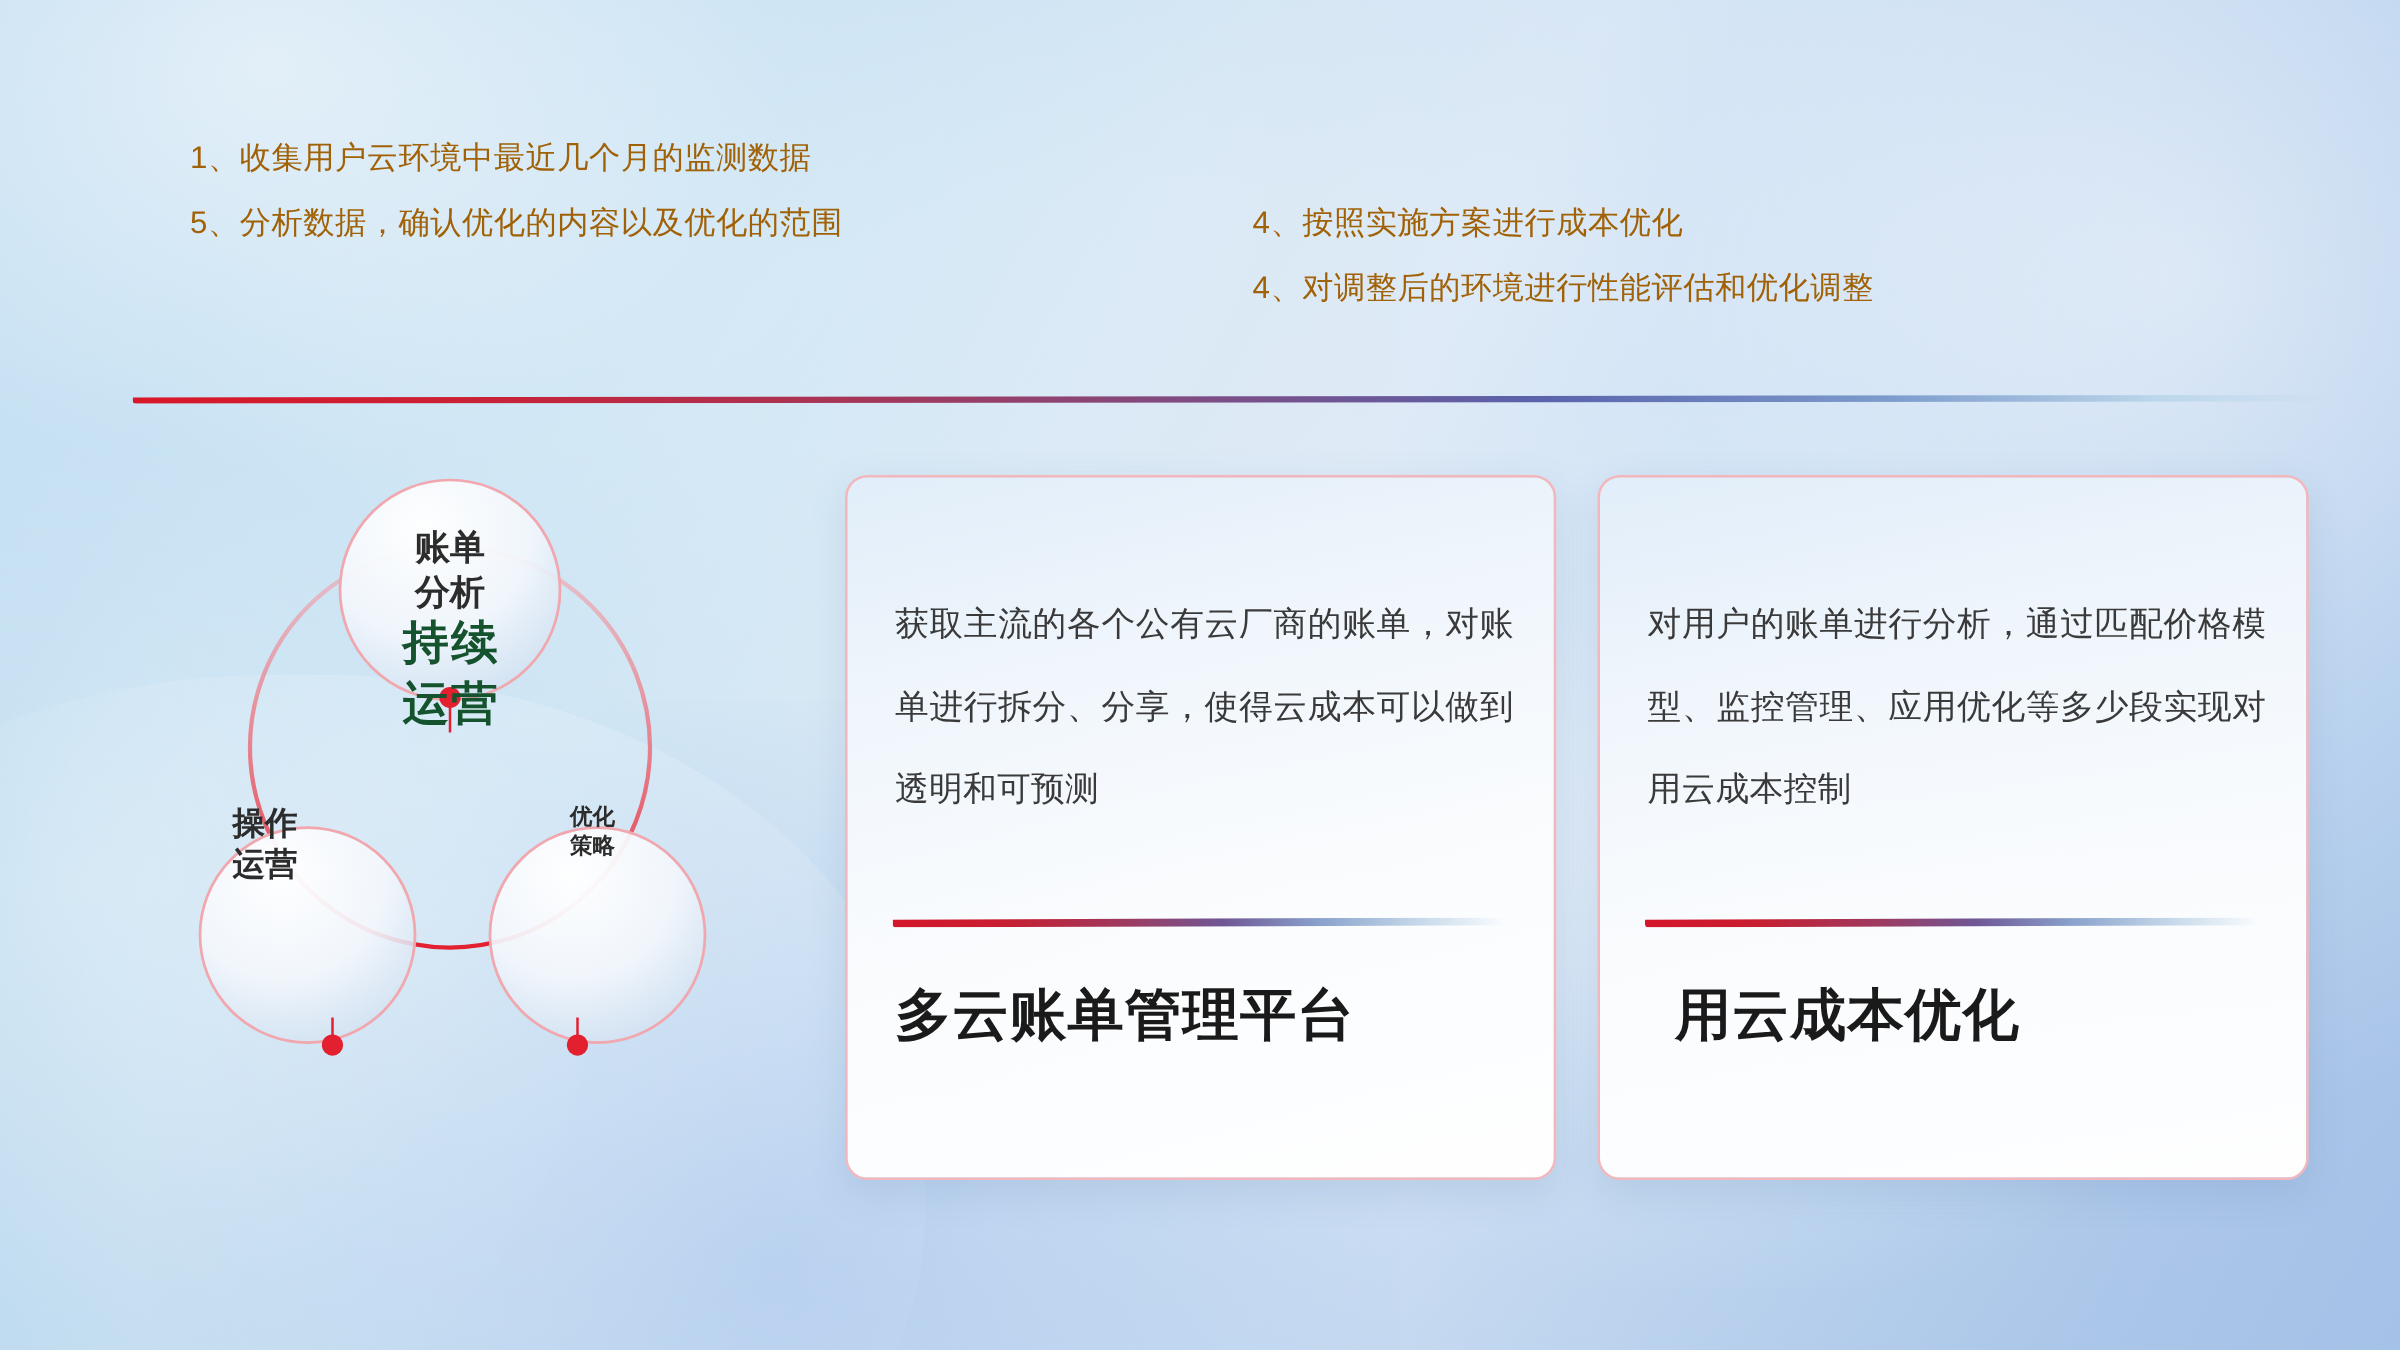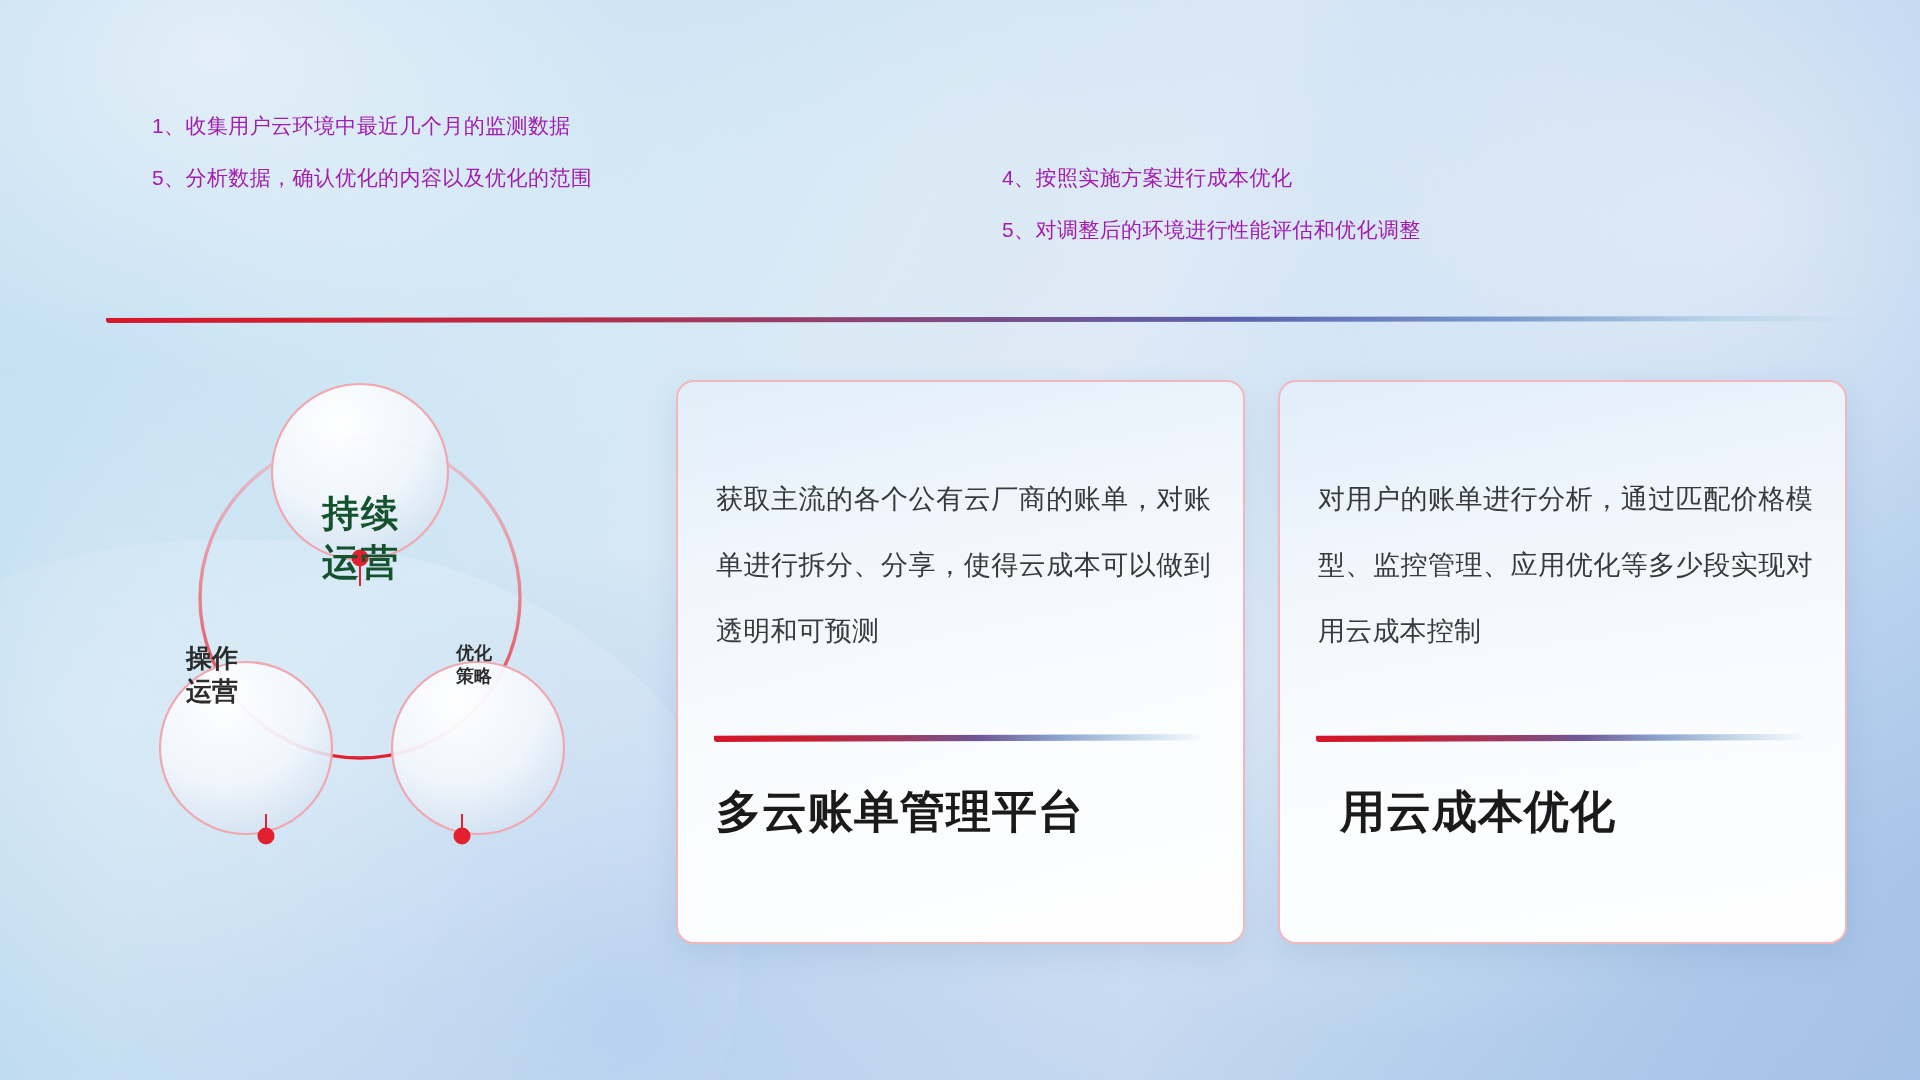--- a/index.html
+++ b/index.html
@@ -97,22 +97,22 @@
     position: absolute;
     inset: 0;
     background: radial-gradient(ellipse at 50% 45%,
         rgba(255,255,255,0.0) 40%,
         rgba(150,185,225,0.18) 100%);
   }
 
   
   .list {
     position: absolute;
-    color: #a21caf;
-    font-size: 21px;
+    color: #a16207;
+    font-size: 25px;
     line-height: 52px;
     letter-spacing: 0.4px;
     white-space: nowrap;
   }
   .list-left { left: 152px; top: 100px; }
   .list-right { left: 1002px; top: 152px; }
   .list-item { display: block; }
 
   
   .header-rule {
@@ -264,21 +264,21 @@
   <div class="bg-swoosh"></div>
   <div class="bg-vignette"></div>
 
   <div class="list list-left">
     <span class="list-item">1、收集用户云环境中最近几个月的监测数据</span>
     <span class="list-item">5、分析数据，确认优化的内容以及优化的范围</span>
   </div>
 
   <div class="list list-right">
     <span class="list-item">4、按照实施方案进行成本优化</span>
-    <span class="list-item">5、对调整后的环境进行性能评估和优化调整</span>
+    <span class="list-item">4、对调整后的环境进行性能评估和优化调整</span>
   </div>
 
   <div class="header-rule">
     <div class="bar"></div>
   </div>
 
   <div class="venn">
     <svg width="520" height="600" viewBox="0 0 520 600">
       <defs>
         <radialGradient id="bubbleGrad" cx="38%" cy="22%" r="88%">
@@ -302,20 +302,22 @@
 
       <line x1="264" y1="209" x2="264" y2="236" stroke="#e3202f" stroke-width="2"></line>
       <line x1="170" y1="464" x2="170" y2="484" stroke="#e3202f" stroke-width="2"></line>
       <line x1="366" y1="464" x2="366" y2="484" stroke="#e3202f" stroke-width="2"></line>
 
       <circle cx="264" cy="208" r="8.5" fill="#e3202f"></circle>
       <circle cx="170" cy="486" r="8.5" fill="#e3202f"></circle>
       <circle cx="366" cy="486" r="8.5" fill="#e3202f"></circle>
     </svg>
 
+    <div class="venn-label top">账单
+分析</div>
     <div class="venn-label bl">操作
 运营</div>
     <div class="venn-label br">优化
 策略</div>
     <div class="venn-label center">持续
 运营</div>
   </div>
 
   <div class="card card-1">
     <div class="card-body">获取主流的各个公有云厂商的账单，对账单进行拆分、分享，使得云成本可以做到透明和可预测</div>

